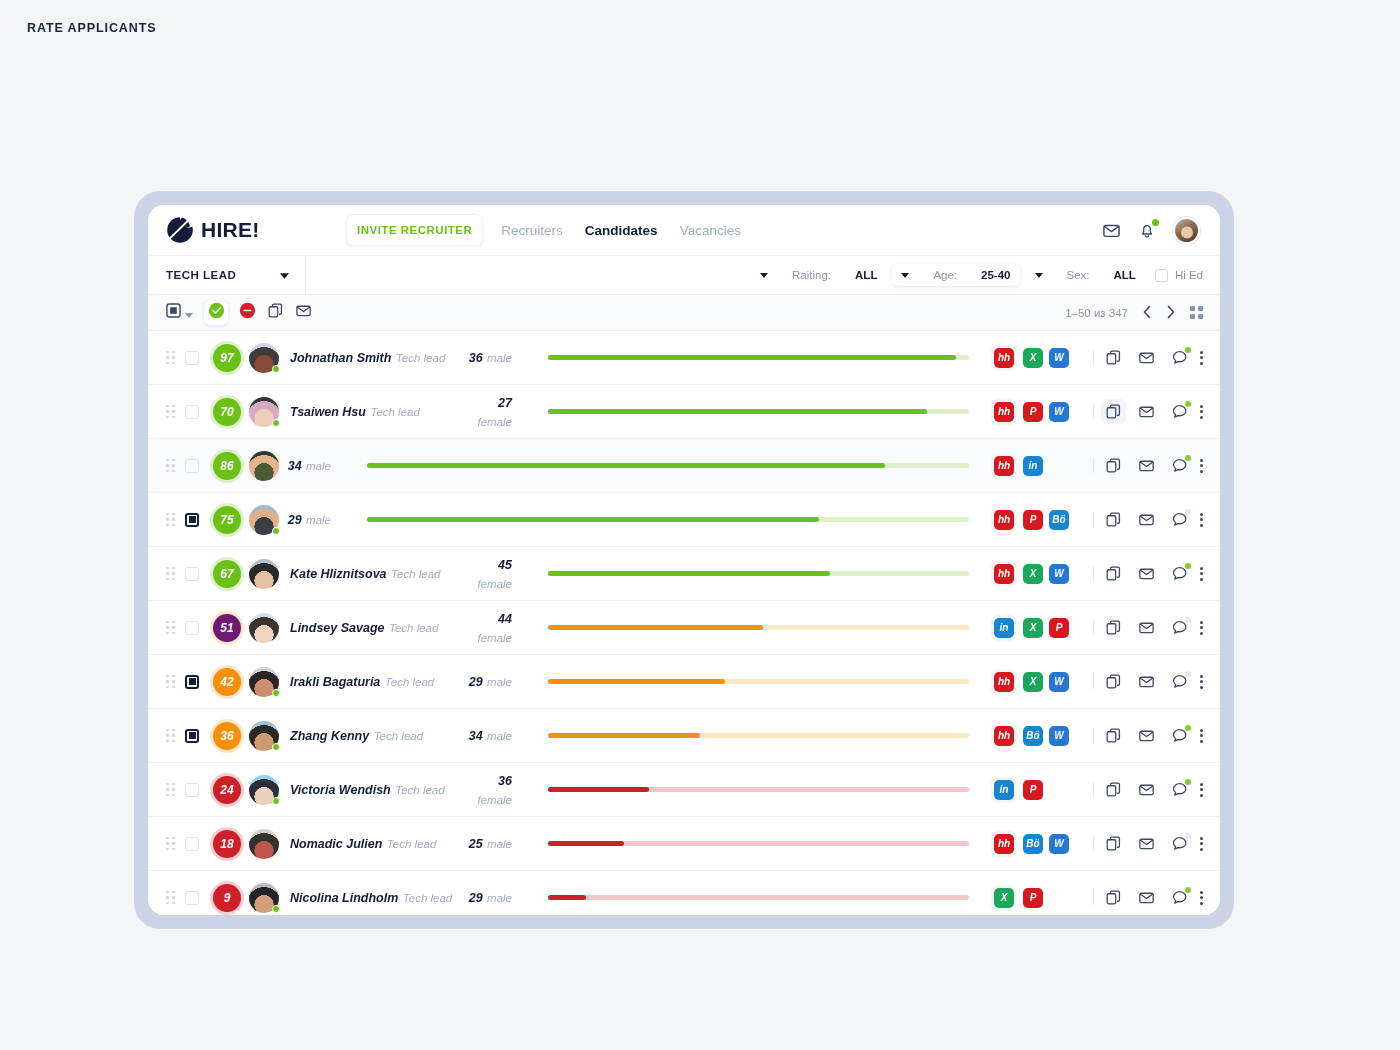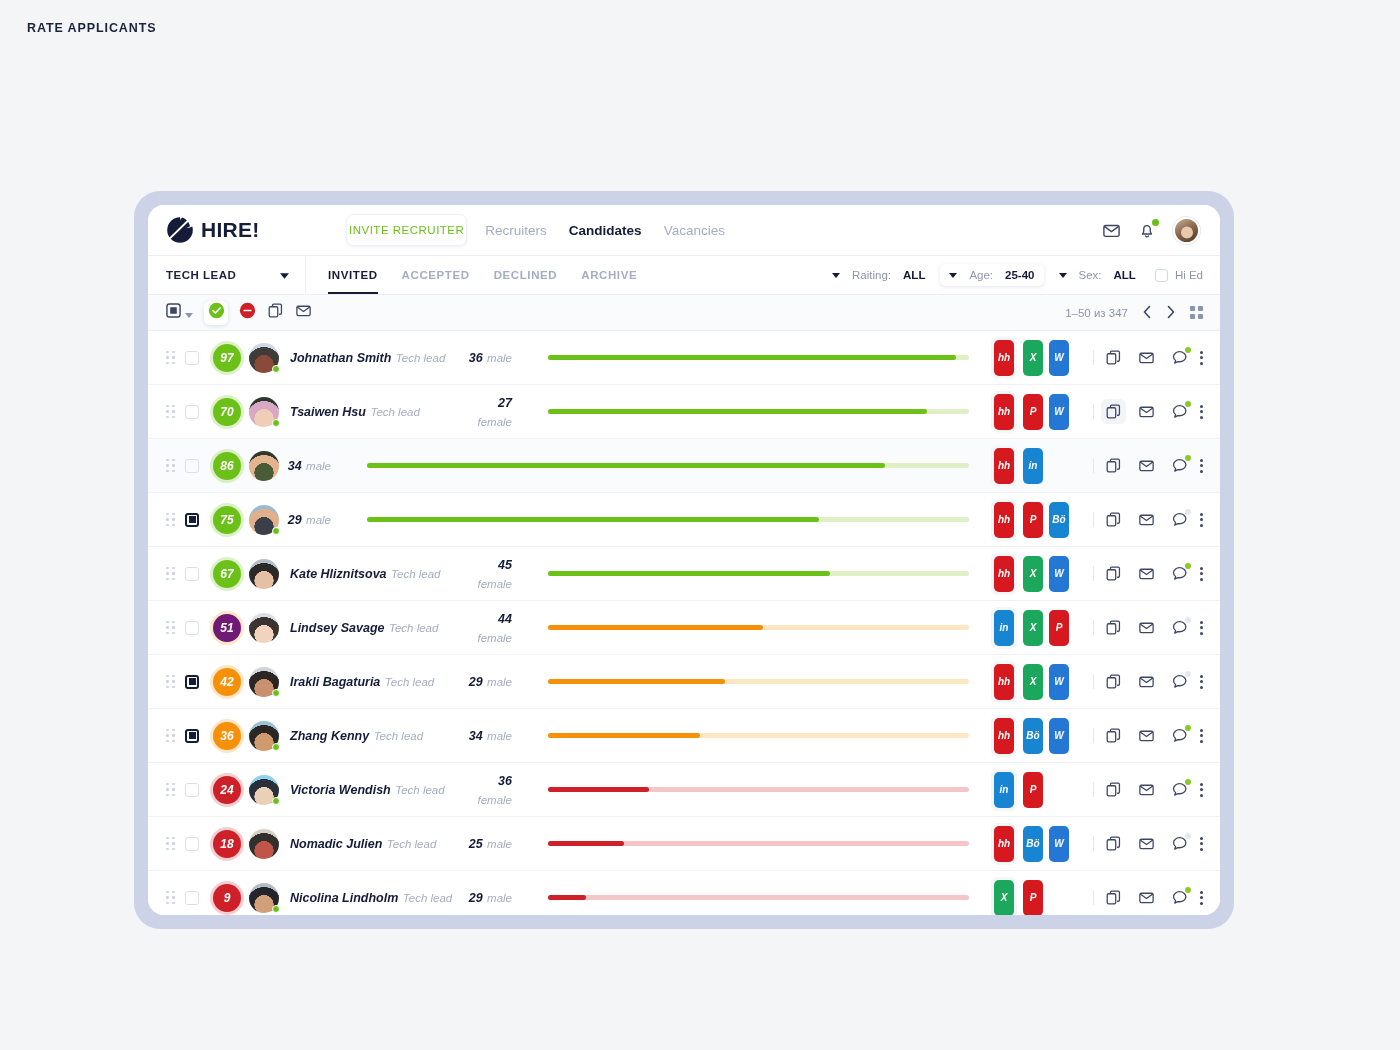--- a/index.html
+++ b/index.html
@@ -47,24 +47,24 @@
     display: flex; align-items: center; padding: 0 12px; gap: 8px;
     margin-left: 8px;
   }
   .search input {
     border: none; outline: none; background: transparent;
     font-family: inherit; font-size: 12.5px; color: #4a5374; width: 100%;
   }
   .search input::placeholder { color: #b6bdd0; }
 
   .invite-btn {
-    margin-left: 22px; height: 32px; padding: 0 2px;
+    margin-left: 22px; height: 32px; padding: 0 10px;
     background: #fff; border: 1px solid #eef0f4; border-radius: 7px;
     display: flex; align-items: center;
-    font-size: 11.5px; font-weight: 400; letter-spacing: .5px;
+    font-size: 11.5px; font-weight: 700; letter-spacing: .5px;
     color: #6cc118; box-shadow: 0 1px 3px rgba(30,40,80,.07);
     cursor: pointer;
   }
 
   .navlinks { display: flex; align-items: center; gap: 22px; margin-left: 18px; }
   .navlink { font-size: 13.5px; color: #a5adc2; cursor: pointer; }
   .navlink.active { color: #141c3a; font-weight: 600; }
 
   .topright { margin-left: auto; display: flex; align-items: center; gap: 17px; }
   .icon-btn { position: relative; cursor: pointer; display: flex; }
@@ -101,21 +101,21 @@
     font-size: 11.5px; font-weight: 700; letter-spacing: .6px;
     color: #a5adc2; cursor: pointer;
   }
   .tab.active { color: #141c3a; }
   .tab.active::after {
     content: ""; position: absolute; left: 0; right: 0; bottom: 0;
     height: 2px; background: #141c3a;
   }
   .filters { margin-left: auto; display: flex; align-items: center; gap: 6px; padding-right: 17px; }
   .filt {
-    display: flex; align-items: center; gap: 12px; padding: 5px 9px;
+    display: flex; align-items: center; gap: 24px; padding: 5px 9px;
     font-size: 11.5px; color: #8c95ad; border-radius: 6px; cursor: pointer;
   }
   .filt b { color: #141c3a; font-weight: 700; }
   .filt.boxed { background: #fff; box-shadow: 0 1px 4px rgba(30,40,80,.12); }
   .caret-sm {
     width: 0; height: 0; border-left: 4px solid transparent;
     border-right: 4px solid transparent; border-top: 5px solid #141c3a;
   }
   .hied { display: flex; align-items: center; gap: 7px; padding-left: 4px; cursor: pointer; }
   .hied .box { width: 13px; height: 13px; border: 1.5px solid #d3d8e6; border-radius: 3px; }
@@ -187,21 +187,21 @@
   .demo { width: 52px; text-align: right; }
   .demo .age { font-size: 12.5px; font-weight: 700; color: #141c3a; line-height: 1.25; }
   .demo .sex { font-size: 11.5px; color: #a5adc2; line-height: 1.35; }
 
   .barwrap { flex: 1; margin: 0 22px 0 36px; }
   .bar { height: 5px; border-radius: 3px; position: relative; }
   .bar .fill { position: absolute; left: 0; top: 0; bottom: 0; border-radius: 3px; }
 
   .sources { display: flex; align-items: center; gap: 6px; width: 98px; }
   .src {
-    width: 20px; height: 36px; border-radius: 5px;
+    width: 20px; height: 20px; border-radius: 5px;
     display: flex; align-items: center; justify-content: center;
     color: #fff; font-size: 10px; font-weight: 700; flex: none;
   }
   .src-first-pad {
     background: #f5f6fa; border-radius: 6px; padding: 3px;
     display: flex; align-items: center; justify-content: center;
   }
   .divider-v { width: 1px; height: 15px; background: #e3e7f0; margin: 0 11px 0 4px; }
   .actions { display: flex; align-items: center; gap: 16px; }
   .act { cursor: pointer; display: flex; position: relative; }
@@ -267,26 +267,20 @@
       <div class="filterbar">
         <div class="vacancy-select">
           <span>TECH LEAD</span>
           <span class="caret">
             <svg width="9" height="6" viewBox="0 0 10 6">
                 <path d="M0 0h10L5 6z" fill="#141c3a"></path>
               </svg>
           </span>
         </div>
 
-        <div class="tabs">
-          <div class="tab active">INVITED</div>
-          <div class="tab">ACCEPTED</div>
-          <div class="tab">DECLINED</div>
-          <div class="tab">ARCHIVE</div>
-        </div>
 
         <div class="filters">
           <div class="filt">
             <span class="caret-sm"></span>
             <span>Raiting:</span>
             <b>ALL</b>
           </div>
           <div class="filt boxed">
             <span class="caret-sm"></span>
             <span>Age:</span>

